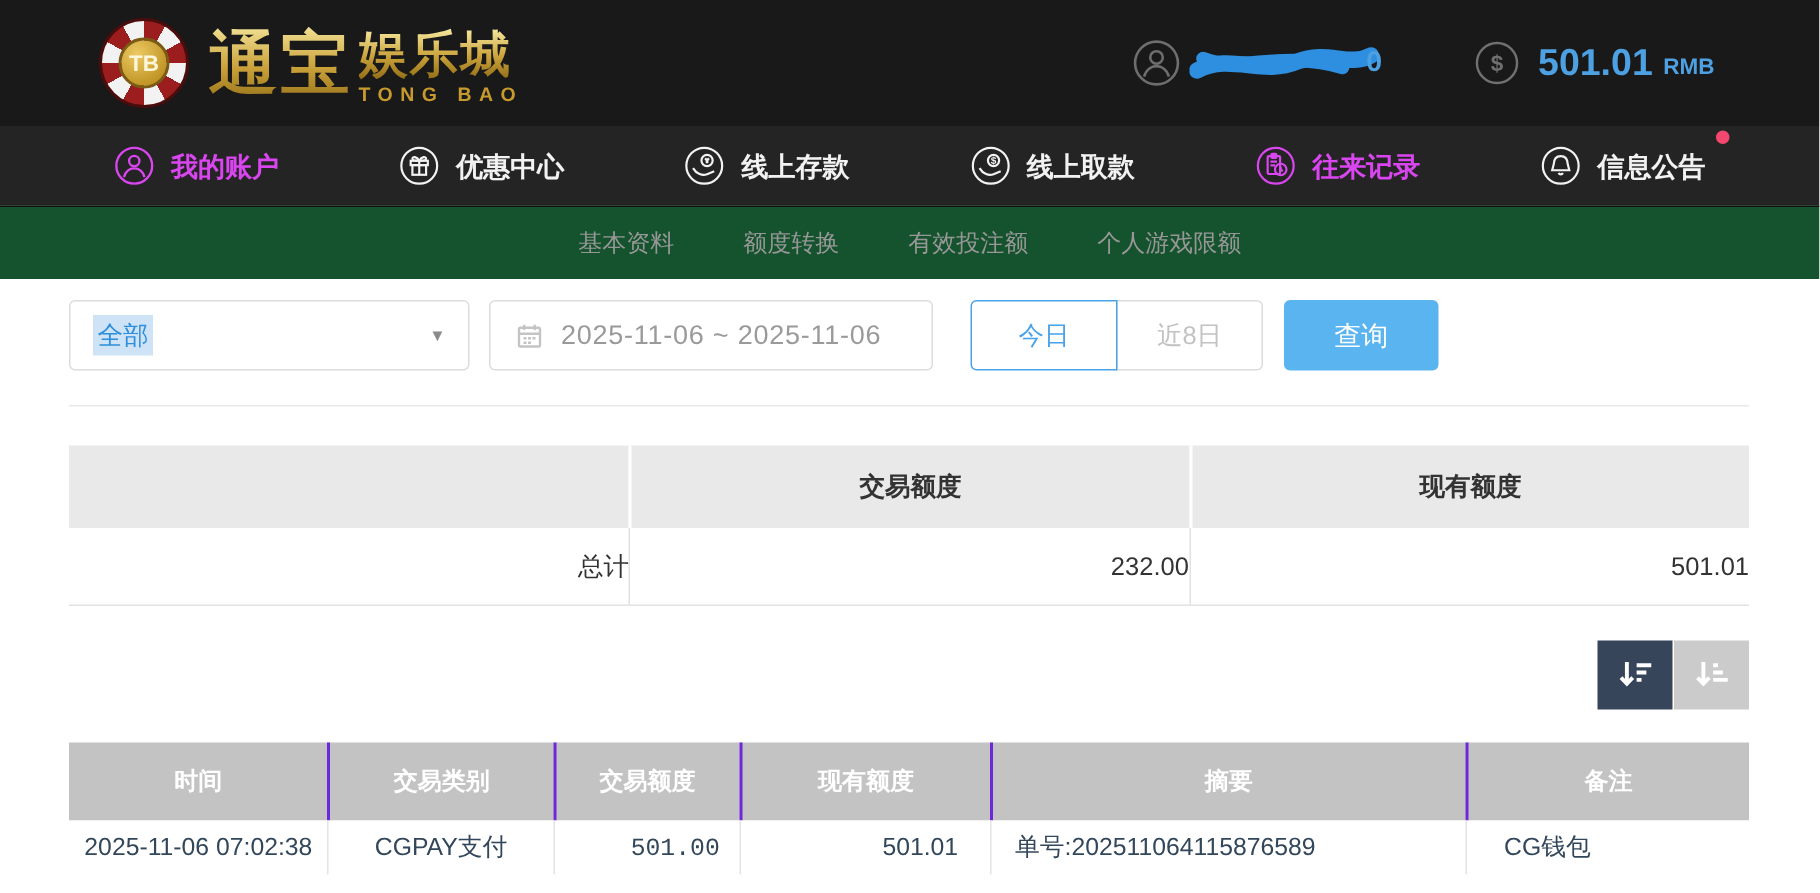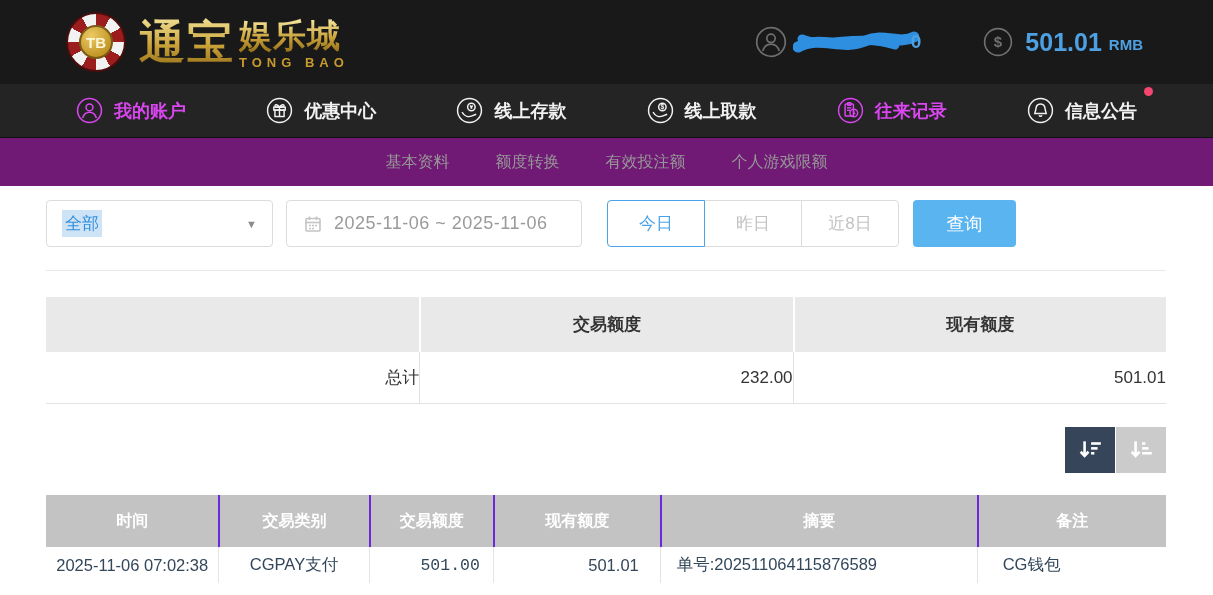--- a/index.html
+++ b/index.html
@@ -37,29 +37,29 @@
   
   .nav { height: 53px; background: #242424; display: flex; align-items: center;
     justify-content: space-between; padding: 0 76px; }
   .nav-item { display: flex; align-items: center; gap: 11px; color: #f2f2f2;
     font-size: 18px; font-weight: bold; position: relative; cursor: pointer; }
   .nav-item.active { color: #d946ef; }
   .nav-dot { position: absolute; top: -10px; right: -16px; width: 9px; height: 9px;
     border-radius: 50%; background: #f3476f; }
 
   
-  .subnav { height: 49px; background: #701a75; display: flex; align-items: center;
+  .subnav { height: 49px; background: #14532d; display: flex; align-items: center;
     justify-content: center; gap: 46px; border-top: 1px solid #111; }
   .subnav-item { color: #979797; font-size: 16px; cursor: pointer; }
 
   
   .content { padding: 14px 47px 0 46px; }
 
   .filter-row { display: flex; height: 47px; }
-  .select-box { width: 227px; border: 1px solid #dcdcdc; border-radius: 4px; display: flex;
+  .select-box { width: 267px; border: 1px solid #dcdcdc; border-radius: 4px; display: flex;
     align-items: center; padding: 0 15px; background: #fff; }
   .select-value { color: #2f8fdc; font-size: 17px; background: #cfe3f6; padding: 2px 3px; }
   .select-caret { margin-left: auto; color: #8b8b8b; font-size: 11px; }
   .date-box { width: 296px; margin-left: 13px; border: 1px solid #dcdcdc; border-radius: 4px;
     display: flex; align-items: center; padding: 0 16px; gap: 11px; }
   .date-text { color: #9a9a9a; font-size: 18px; letter-spacing: 0.5px; }
   .range-group { display: flex; margin-left: 13px; }
   .range-btn { width: 98px; background: #fff; border: 1px solid #dcdcdc; color: #c2c2c2;
     font-size: 17px; display: flex; align-items: center; justify-content: center; cursor: pointer; }
   .range-btn + .range-btn { margin-left: -1px; }
@@ -228,21 +228,20 @@
         <line x1="6" y1="11.5" x2="8" y2="11.5"></line>
           <line x1="9" y1="11.5" x2="11" y2="11.5"></line>
           <line x1="12" y1="11.5" x2="14" y2="11.5"></line>
         <line x1="6" y1="14.5" x2="8" y2="14.5"></line>
           <line x1="9" y1="14.5" x2="11" y2="14.5"></line>
       </svg>
       <span class="date-text">2025-11-06 ~ 2025-11-06</span>
     </div>
     <div class="range-group">
       <button class="range-btn active">今日</button>
-      <button class="range-btn">昨日</button>
       <button class="range-btn">近8日</button>
     </div>
     <button class="search-btn">查询</button>
   </div>
 
   <div class="divider"></div>
 
   <table class="summary-table">
     <colgroup>
         <col style="width:33.33%">

